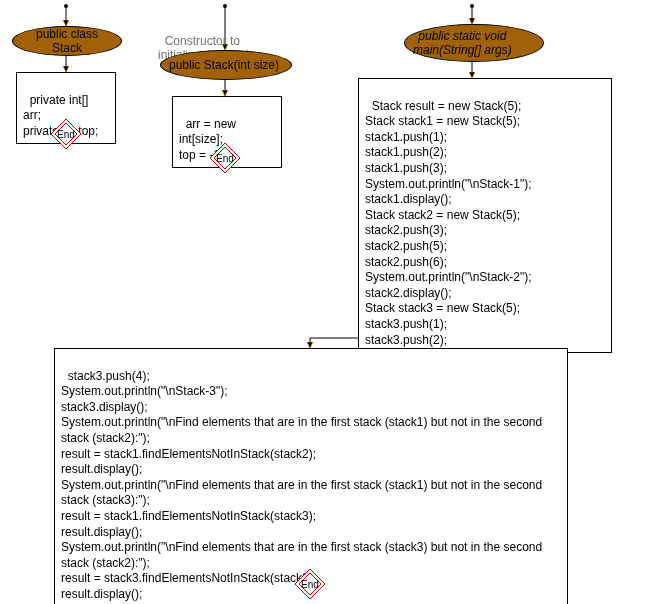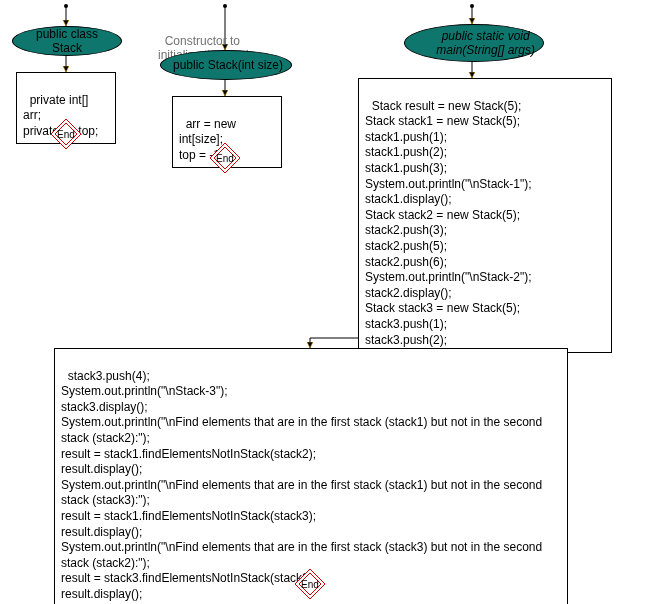--- a/index.html
+++ b/index.html
@@ -9,24 +9,24 @@
     background: #fff;
     font-family: Arial, Helvetica, sans-serif;
     font-size: 12px;
     position: relative;
     overflow: hidden;
   }
   .node { position: absolute; }
   .ellipse {
     border: 1px solid #000;
     border-radius: 50%;
-    background: #0f766e;
+    background: #a16207;
     display: flex;
     align-items: center;
-    justify-content: flex-end;
+    justify-content: flex-start;
     text-align: center;
     padding: 4px 8px;
     line-height: 1.2;
   }
   .rect {
     border: 1px solid #000;
     background: #fff;
     padding: 4px 6px;
     line-height: 1.3;
     white-space: pre-wrap;

